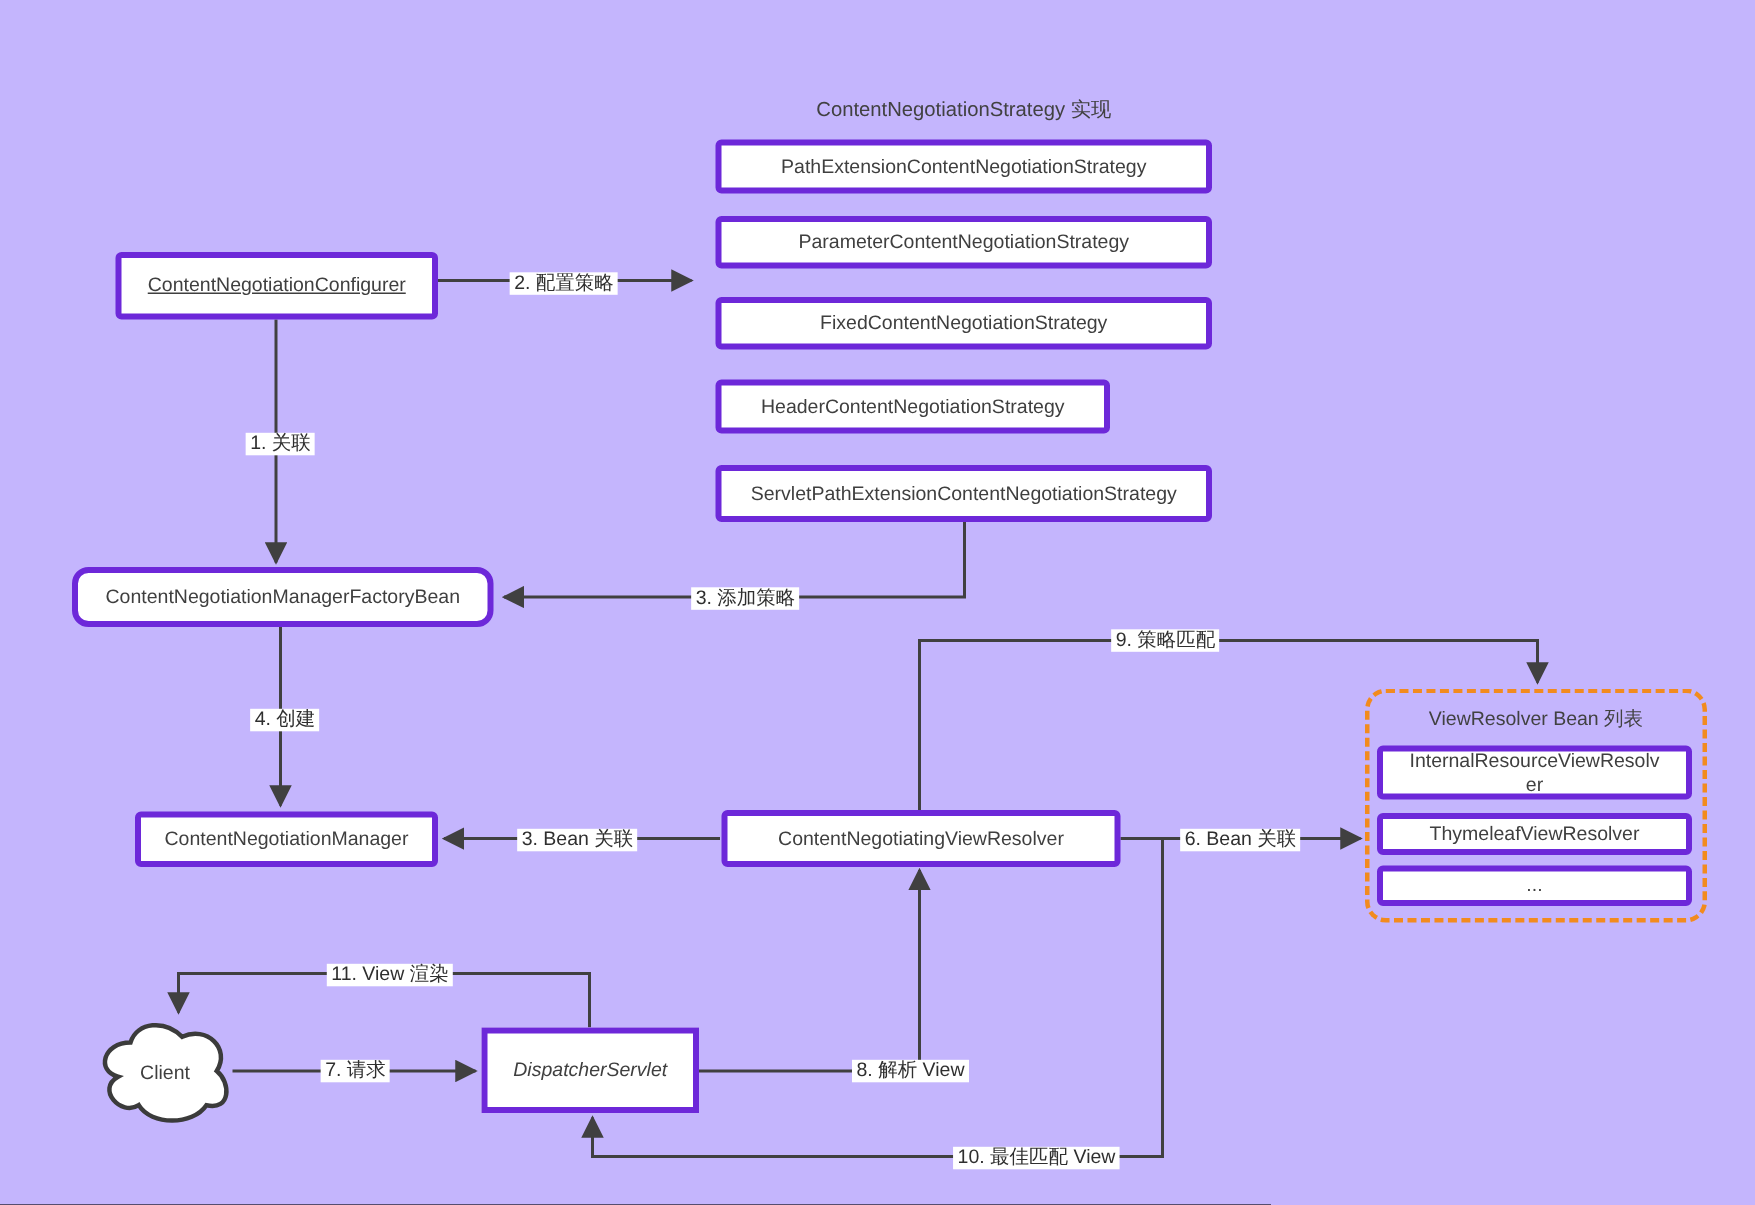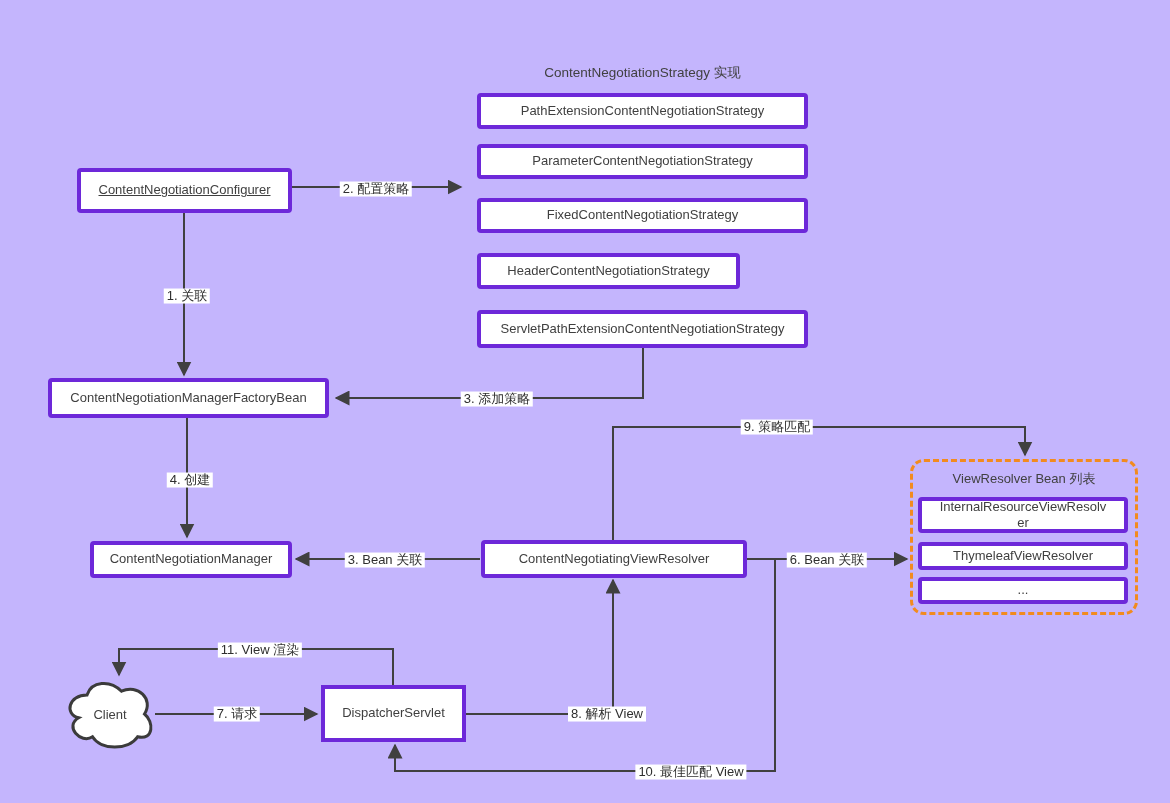--- a/index.html
+++ b/index.html
@@ -8,21 +8,21 @@
     font-family:"Liberation Sans","DejaVu Sans",sans-serif;
   }
   #edges{position:absolute;left:0;top:0;z-index:1;}
   .node{
     position:absolute;z-index:2;box-sizing:border-box;
     background:#fff;border:4px solid #6d28d9;border-radius:4px;
     color:#3f3f3f;font-size:13px;line-height:1.25;
     display:flex;align-items:center;justify-content:center;
     text-align:center;word-break:break-all;padding:1px 10px;
   }
-  .node.square{border-radius:0;}
+  .node.square{border-radius:0;font-style:italic;}
   .group-title{
     position:absolute;z-index:2;color:#414141;font-size:13.5px;
     text-align:center;white-space:nowrap;
   }
   .orange-group{
     position:absolute;z-index:2;box-sizing:border-box;
     border:3px dashed #f28b1e;border-radius:14px;background:transparent;
   }
   .orange-group .group-title{position:static;margin-top:8px;font-size:13px;}
   .elabel{
@@ -65,21 +65,21 @@
 
   <div class="group-title" style="left:477px;top:64px;width:331px;">ContentNegotiationStrategy 实现</div>
 
   <div class="node" style="left:477px;top:93px;width:331px;height:36px;">PathExtensionContentNegotiationStrategy</div>
   <div class="node" style="left:477px;top:144px;width:331px;height:35px;">ParameterContentNegotiationStrategy</div>
   <div class="node" style="left:477px;top:198px;width:331px;height:35px;">FixedContentNegotiationStrategy</div>
   <div class="node" style="left:477px;top:253px;width:263px;height:36px;">HeaderContentNegotiationStrategy</div>
   <div class="node" style="left:477px;top:310px;width:331px;height:38px;padding:1px 4px;">ServletPathExtensionContentNegotiationStrategy</div>
 
   <div class="node" style="left:77px;top:168px;width:215px;height:45px;text-decoration:underline;">ContentNegotiationConfigurer</div>
-  <div class="node" style="left:48px;top:378px;width:281px;height:40px;padding:1px 12px;">ContentNegotiationManagerFactoryBean</div>
+  <div class="node" style="left:48px;top:378px;width:281px;height:40px;padding:1px 12px;border-radius:11px;">ContentNegotiationManagerFactoryBean</div>
   <div class="node" style="left:90px;top:541px;width:202px;height:37px;padding:1px 12px;">ContentNegotiationManager</div>
 
   <div class="node" style="left:481px;top:540px;width:266px;height:38px;">ContentNegotiatingViewResolver</div>
 
   <div class="orange-group" style="left:910px;top:459px;width:228px;height:156px;">
     <div class="group-title">ViewResolver Bean 列表</div>
   </div>
   <div class="node" style="left:918px;top:497px;width:210px;height:36px;padding:1px 17px;">InternalResourceViewResolver</div>
   <div class="node" style="left:918px;top:542px;width:210px;height:28px;">ThymeleafViewResolver</div>
   <div class="node" style="left:918px;top:577px;width:210px;height:27px;">...</div>

